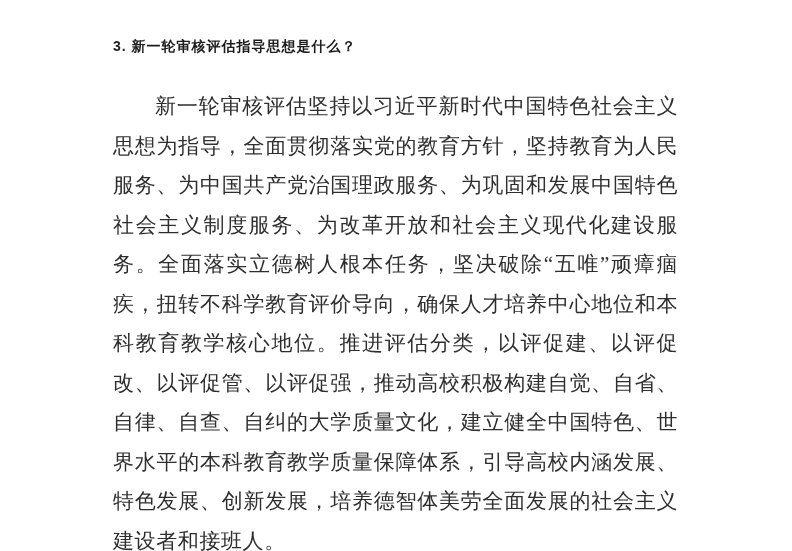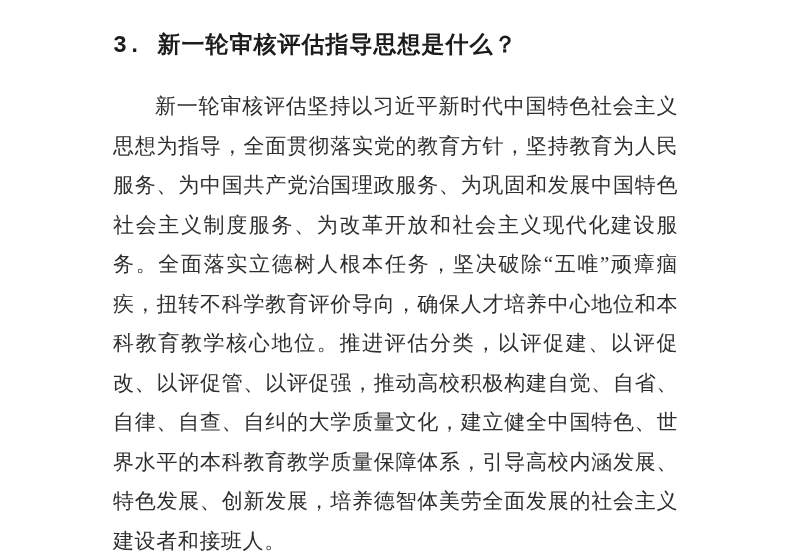--- a/index.html
+++ b/index.html
@@ -15,23 +15,23 @@
   }
   .page {
     box-sizing: border-box;
     width: 792px;
     height: 551px;
     background: #ffffff;
     padding: 33px 114px 0 113px;
   }
   .heading {
     margin: 0;
-    font-family: Liberation Mono, monospace;
+    font-family: Liberation Sans, sans-serif;
     font-weight: 700;
-    font-size: 23px;
+    font-size: 14px;
     line-height: 26px;
     letter-spacing: 1px;
     color: #1c1c1c;
   }
   .body-text {
     margin: 28px 0 0 0;
     font-family: "Liberation Serif", "DejaVu Serif", serif;
     font-size: 21px;
     line-height: 39.5px;
     letter-spacing: 0.6px;

